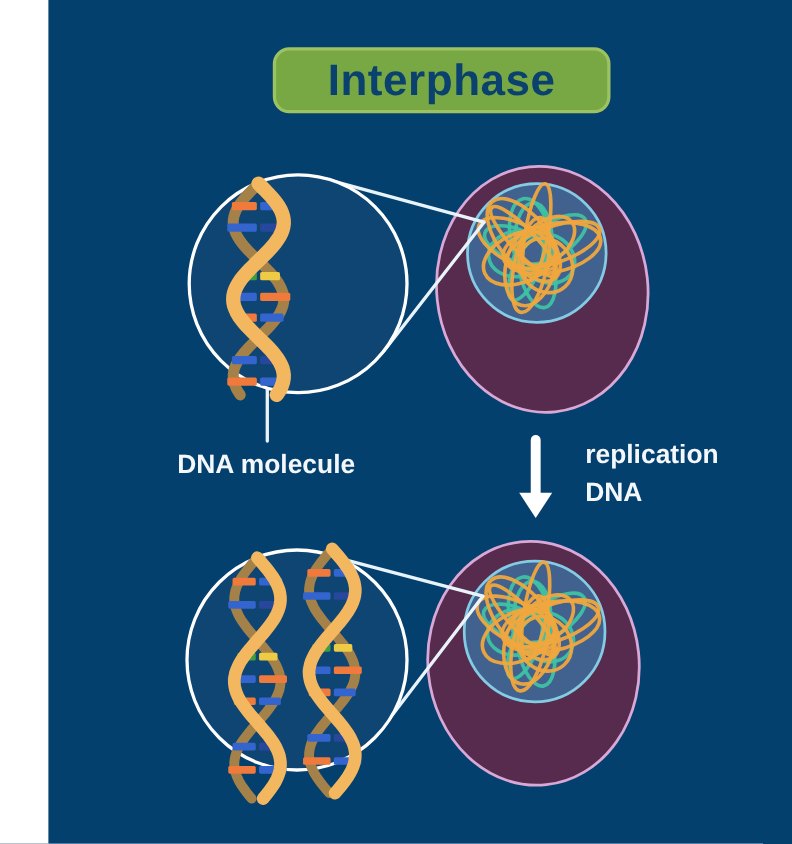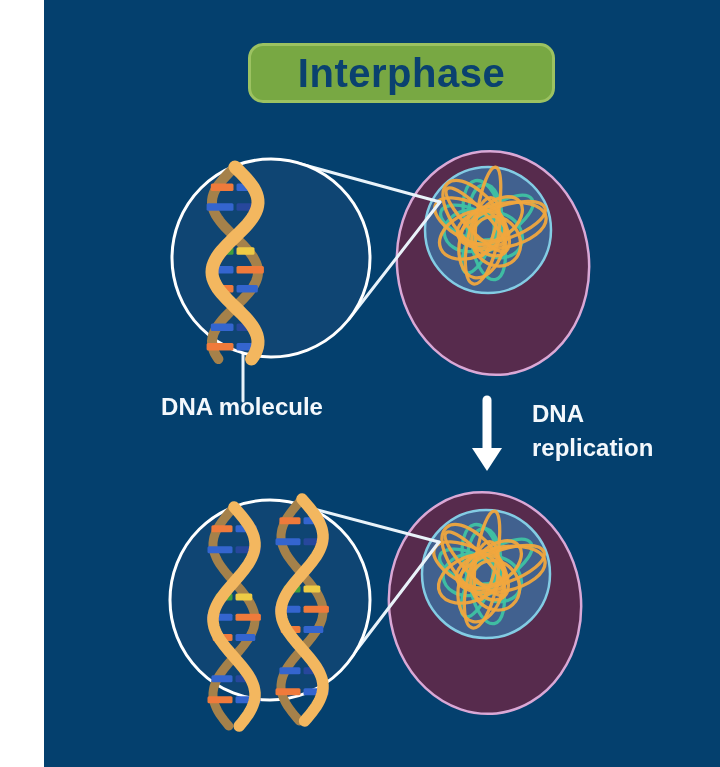--- a/index.html
+++ b/index.html
@@ -27,21 +27,21 @@
   }
   .diagram-label{
     position:absolute;
     color:var(--label-text,#f4f8fc);
     font-weight:700;
     font-size:24px;
     line-height:34px;
     white-space:nowrap;
   }
   .label-dna-molecule{
-    left:58px;top:390px;width:280px;
+    left:58px;top:406px;width:280px;
     text-align:center;
   }
   .label-dna-replication{
     left:488px;top:397px;
     text-align:left;
   }
 
   
   .cell-body{fill:var(--cell-fill,#572b4d);stroke:var(--cell-outline,#daa8d6);stroke-width:2.5;}
   .nucleus{fill:var(--nucleus-fill,#41618f);stroke:var(--nucleus-outline,#83cce4);stroke-width:2.5;}
@@ -189,17 +189,17 @@
     </g>
   </svg>
 
   <div class="banner">
     <span>Interphase</span>
   </div>
 
   <div class="diagram-label label-dna-molecule">DNA molecule</div>
 
   <div class="diagram-label label-dna-replication">
+    <div>replication</div>
     <div>DNA</div>
-    <div>replication</div>
   </div>
 
 </div>
 
 </body></html>

